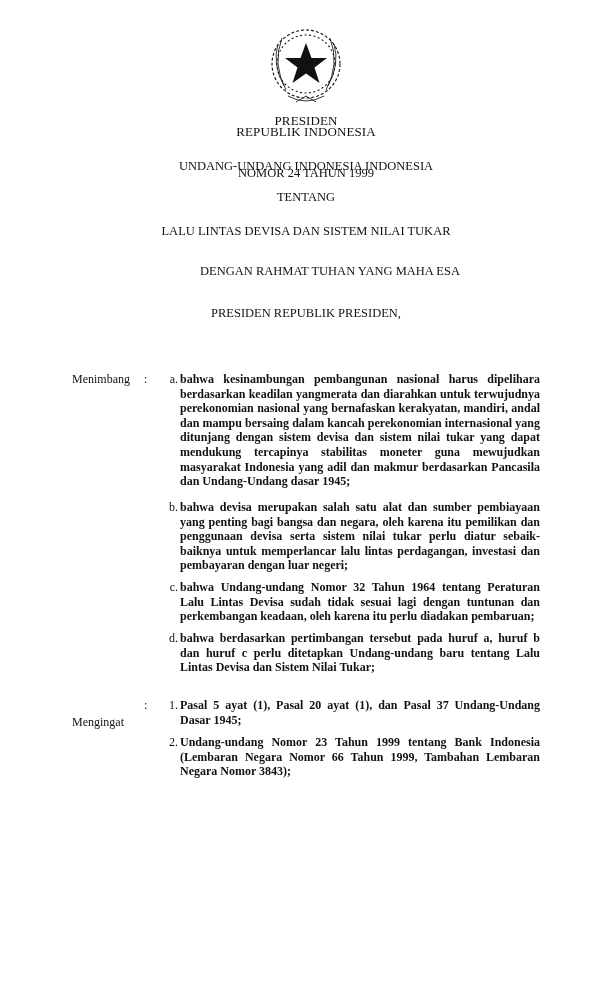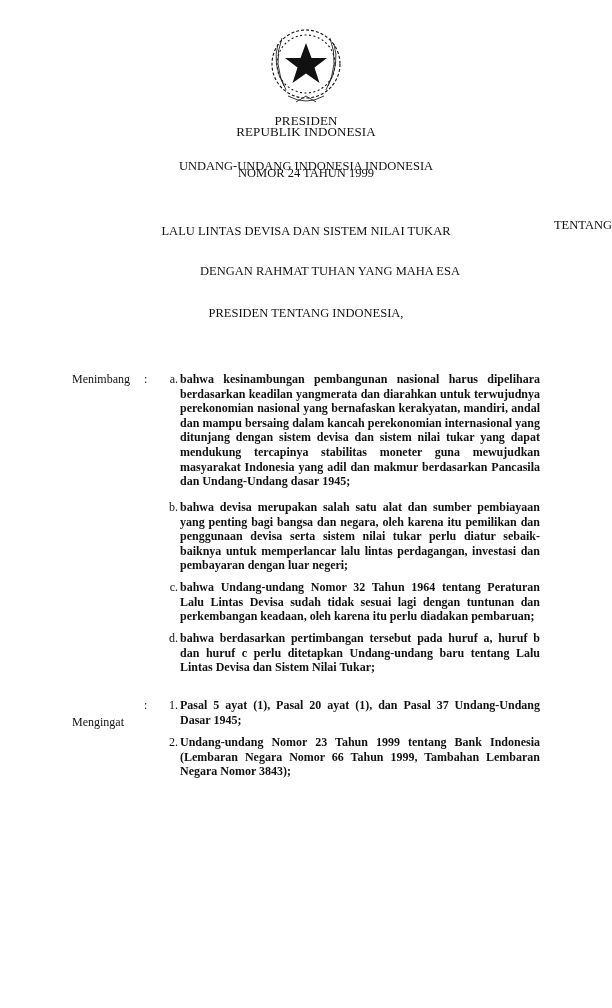--- a/index.html
+++ b/index.html
@@ -33,25 +33,25 @@
     </g>
     <polygon points="40,19 45.5,34 61,34 48.5,43.5 53.5,59 40,49.5 26.5,59 31.5,43.5 19,34 34.5,34" fill="#111"></polygon>
   </svg>
 </div>
 
 <div class="hdr-small" style="top:115px;">PRESIDEN</div>
 <div class="hdr-small" style="top:126px;">REPUBLIK INDONESIA</div>
 
 <div class="center" style="top:159px;">UNDANG-UNDANG INDONESIA INDONESIA</div>
 <div class="center" style="top:166px;">NOMOR 24 TAHUN 1999</div>
-<div class="center" style="top:218px;text-align:right;">TENTANG</div>
+<div class="center" style="top:190px;">TENTANG</div>
 <div class="center" style="top:224px;">LALU LINTAS DEVISA DAN SISTEM NILAI TUKAR</div>
 
 <div class="center" style="top:264px;padding-left:24px;">DENGAN RAHMAT TUHAN YANG MAHA ESA</div>
-<div class="center" style="top:306px;">PRESIDEN TENTANG INDONESIA,</div>
+<div class="center" style="top:306px;">PRESIDEN REPUBLIK PRESIDEN,</div>
 
 <div class="section-label" style="top:372px;">Menimbang</div>
 <div class="colon" style="top:372px;">:</div>
 
 <div class="item" style="top:372px;">
   <span class="mark">a.</span>
   <div class="txt">bahwa kesinambungan pembangunan nasional harus dipelihara berdasarkan keadilan yangmerata dan diarahkan untuk terwujudnya perekonomian nasional yang bernafaskan kerakyatan, mandiri, andal dan mampu bersaing dalam kancah perekonomian internasional yang ditunjang dengan sistem devisa dan sistem nilai tukar yang dapat mendukung tercapinya stabilitas moneter guna mewujudkan masyarakat Indonesia yang adil dan makmur berdasarkan Pancasila dan Undang-Undang dasar 1945;</div>
 </div>
 <div class="item" style="top:500px;">
   <span class="mark">b.</span>

